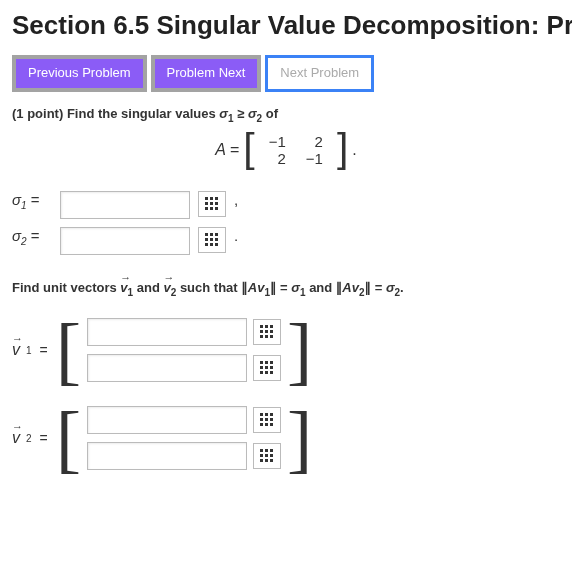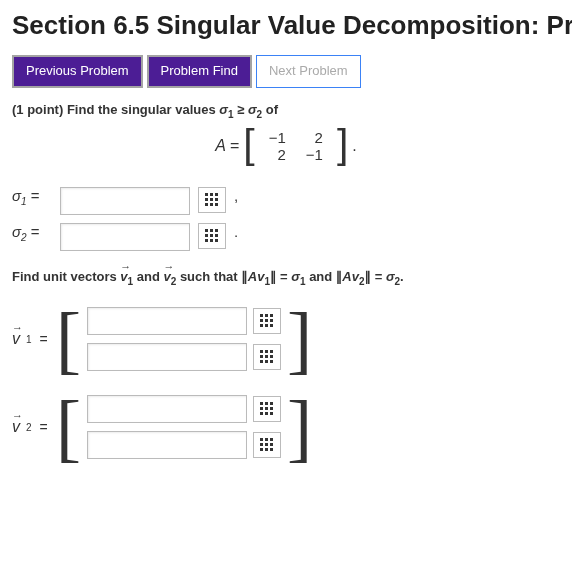--- a/index.html
+++ b/index.html
@@ -17,33 +17,33 @@
     margin: 0 0 14px 0;
     color: #222;
     white-space: nowrap;
   }
   .nav {
     display: flex;
     gap: 0;
     margin-bottom: 14px;
   }
   .nav-btn {
-    background: #4c1d95;
+    background: #8b5cf6;
     color: #fff;
-    border: 2px solid #a3a3a3;
+    border: 4px solid #a3a3a3;
     padding: 6px 12px;
     font-size: 13px;
     cursor: pointer;
     line-height: 1.3;
   }
   .nav-btn + .nav-btn { margin-left: 4px; }
   .nav-btn.disabled {
     background: #fff;
     color: #aaa;
-    border: 1px solid #3b82f6;
+    border: 3px solid #3b82f6;
     cursor: default;
   }
   .prompt { margin: 8px 0; font-size: 13px; font-weight: bold; }
   .math-i { font-style: italic; }
   .sub { font-size: 10px; vertical-align: sub; }
   .matrix-display {
     text-align: center;
     margin: 10px 0 24px 0;
     font-size: 16px;
   }
@@ -116,21 +116,21 @@
   .vec-rows .row { display: flex; align-items: center; gap: 6px; }
   .vec-rows .txtfield { width: 150px; }
 </style>
 </head>
 <body>
 
 <h1>Section 6.5 Singular Value Decomposition: Problem 4</h1>
 
 <div class="nav">
   <button class="nav-btn">Previous Problem</button>
-  <button class="nav-btn">Problem Find</button>
+  <button class="nav-btn">Problem Next</button>
   <button class="nav-btn disabled">Next Problem</button>
 </div>
 
 <div class="prompt">
   <span>(1 point) </span><span>Find the singular values </span><span class="math-i">σ</span><span class="sub">1</span><span> ≥ </span><span class="math-i">σ</span><span class="sub">2</span><span> of</span>
 </div>
 
 <div class="matrix-display">
   <span class="matrix-wrap">
     <span>A</span>
@@ -188,21 +188,21 @@
           <rect x="10" y="5" width="3" height="3"></rect>
           <rect x="0" y="10" width="3" height="3"></rect>
           <rect x="5" y="10" width="3" height="3"></rect>
           <rect x="10" y="10" width="3" height="3"></rect>
         </g>
       </svg>
   </button>
   <span class="after">.</span>
 </div>
 
-<div class="prompt" style="margin-top:18px">
+<div class="prompt" style="margin-top:25px">
   <span>Find unit vectors </span><span class="math-i vec-arrow" style="position:relative">v</span><span class="sub">1</span><span> and </span><span class="math-i vec-arrow" style="position:relative">v</span><span class="sub">2</span><span> such that </span><span>∥</span><span class="math-i">Av</span><span class="sub">1</span><span>∥</span><span> = </span><span class="math-i">σ</span><span class="sub">1</span><span> and </span><span>∥</span><span class="math-i">Av</span><span class="sub">2</span><span>∥</span><span> = </span><span class="math-i">σ</span><span class="sub">2</span><span>.</span>
 </div>
 
 <div class="vec-block">
   <span class="vec-label vec-arrow">v</span>
     <span class="sub">1</span>
   <span style="margin:0 8px">=</span>
   <span class="vec-bracket">[</span>
   <div class="vec-rows">
     <div class="row">

